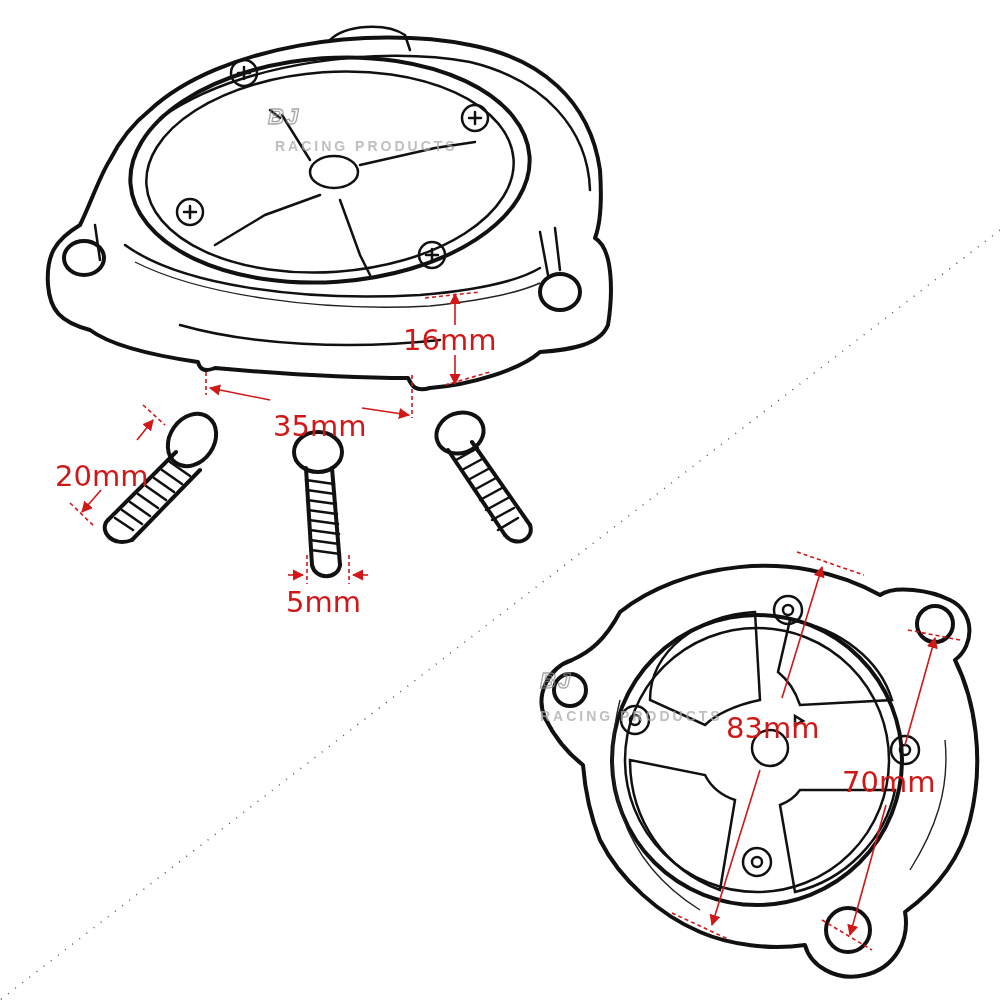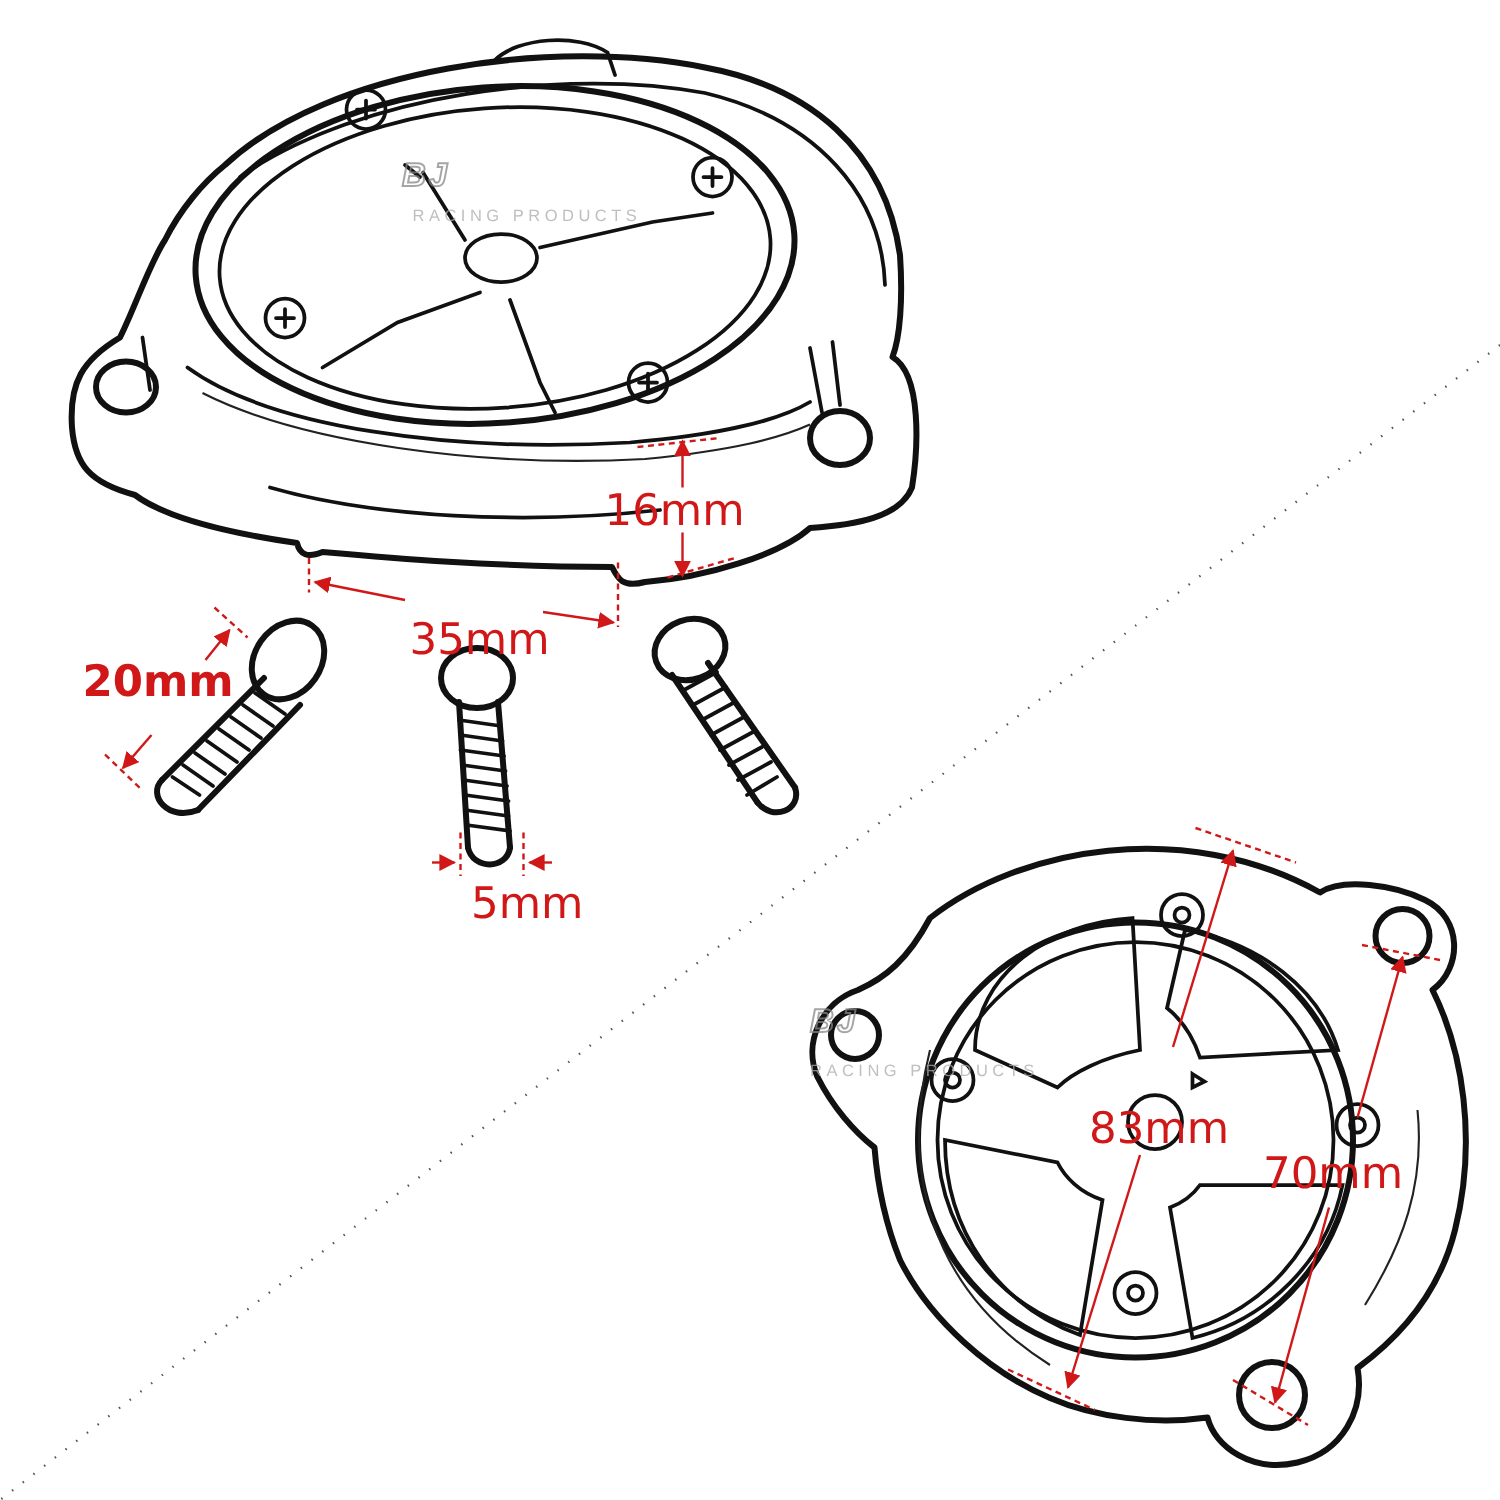--- a/index.html
+++ b/index.html
@@ -7,21 +7,21 @@
     svg { position: absolute; left: 0; top: 0; }
     .ink { fill: none; stroke: #111; stroke-width: 4; stroke-linecap: round; stroke-linejoin: round; }
     .ink-thin { fill: none; stroke: #111; stroke-width: 2.5; stroke-linecap: round; }
     .ink-hair { fill: none; stroke: #222; stroke-width: 1.4; }
     .dim { fill: none; stroke: #d01818; stroke-width: 1.6; }
     .dim-dash { fill: none; stroke: #d01818; stroke-width: 1.6; stroke-dasharray: 4 3; }
     .arrowhead { fill: #d01818; }
     .label { position: absolute; color: #d01818; font-family: "DejaVu Sans", sans-serif; font-size: 29px; line-height: 1; white-space: nowrap; }
     .wm { position: absolute; font-family: "Liberation Sans", sans-serif; color: #9a9a9a; opacity: .75; white-space: nowrap; }
     .wm-logo { font-weight: bold; font-style: italic; font-size: 22px; letter-spacing: 2px; color: transparent; -webkit-text-stroke: 1.3px #888; }
-    .wm-sub { font-size: 11px; font-weight: normal; letter-spacing: 3px; color: #aaa; }
+    .wm-sub { font-size: 14px; font-weight: bold; letter-spacing: 3px; color: #aaa; }
   </style>
 </head>
 <body>
 
 <svg width="1000" height="1000" viewBox="0 0 1000 1000">
 
   <line x1="1000" y1="230" x2="0" y2="1000" stroke="#555" stroke-width="1.5" stroke-dasharray="1 8"></line>
 
   <g>
 
@@ -191,16 +191,16 @@
 </div>
 <div class="wm wm-sub" style="left:275px; top:138px;">RACING PRODUCTS</div>
 
 <div class="wm" style="left:540px; top:668px;">
   <div class="wm-logo">BJ</div>
 </div>
 <div class="wm wm-sub" style="left:540px; top:708px;">RACING PRODUCTS</div>
 
 <div class="label" style="left:403px; top:326px;">16mm</div>
 <div class="label" style="left:273px; top:412px;">35mm</div>
-<div class="label" style="left:55px; top:440px;font-weight:bold;">20mm</div>
-<div class="label" style="left:286px; top:588px;margin-left:28px;">5mm</div>
-<div class="label" style="left:726px; top:738px;">83mm</div>
+<div class="label" style="left:55px; top:462px;">20mm</div>
+<div class="label" style="left:286px; top:588px;">5mm</div>
+<div class="label" style="left:726px; top:714px;">83mm</div>
 <div class="label" style="left:842px; top:768px;text-align:center;">70mm</div>
 
 </body></html>

